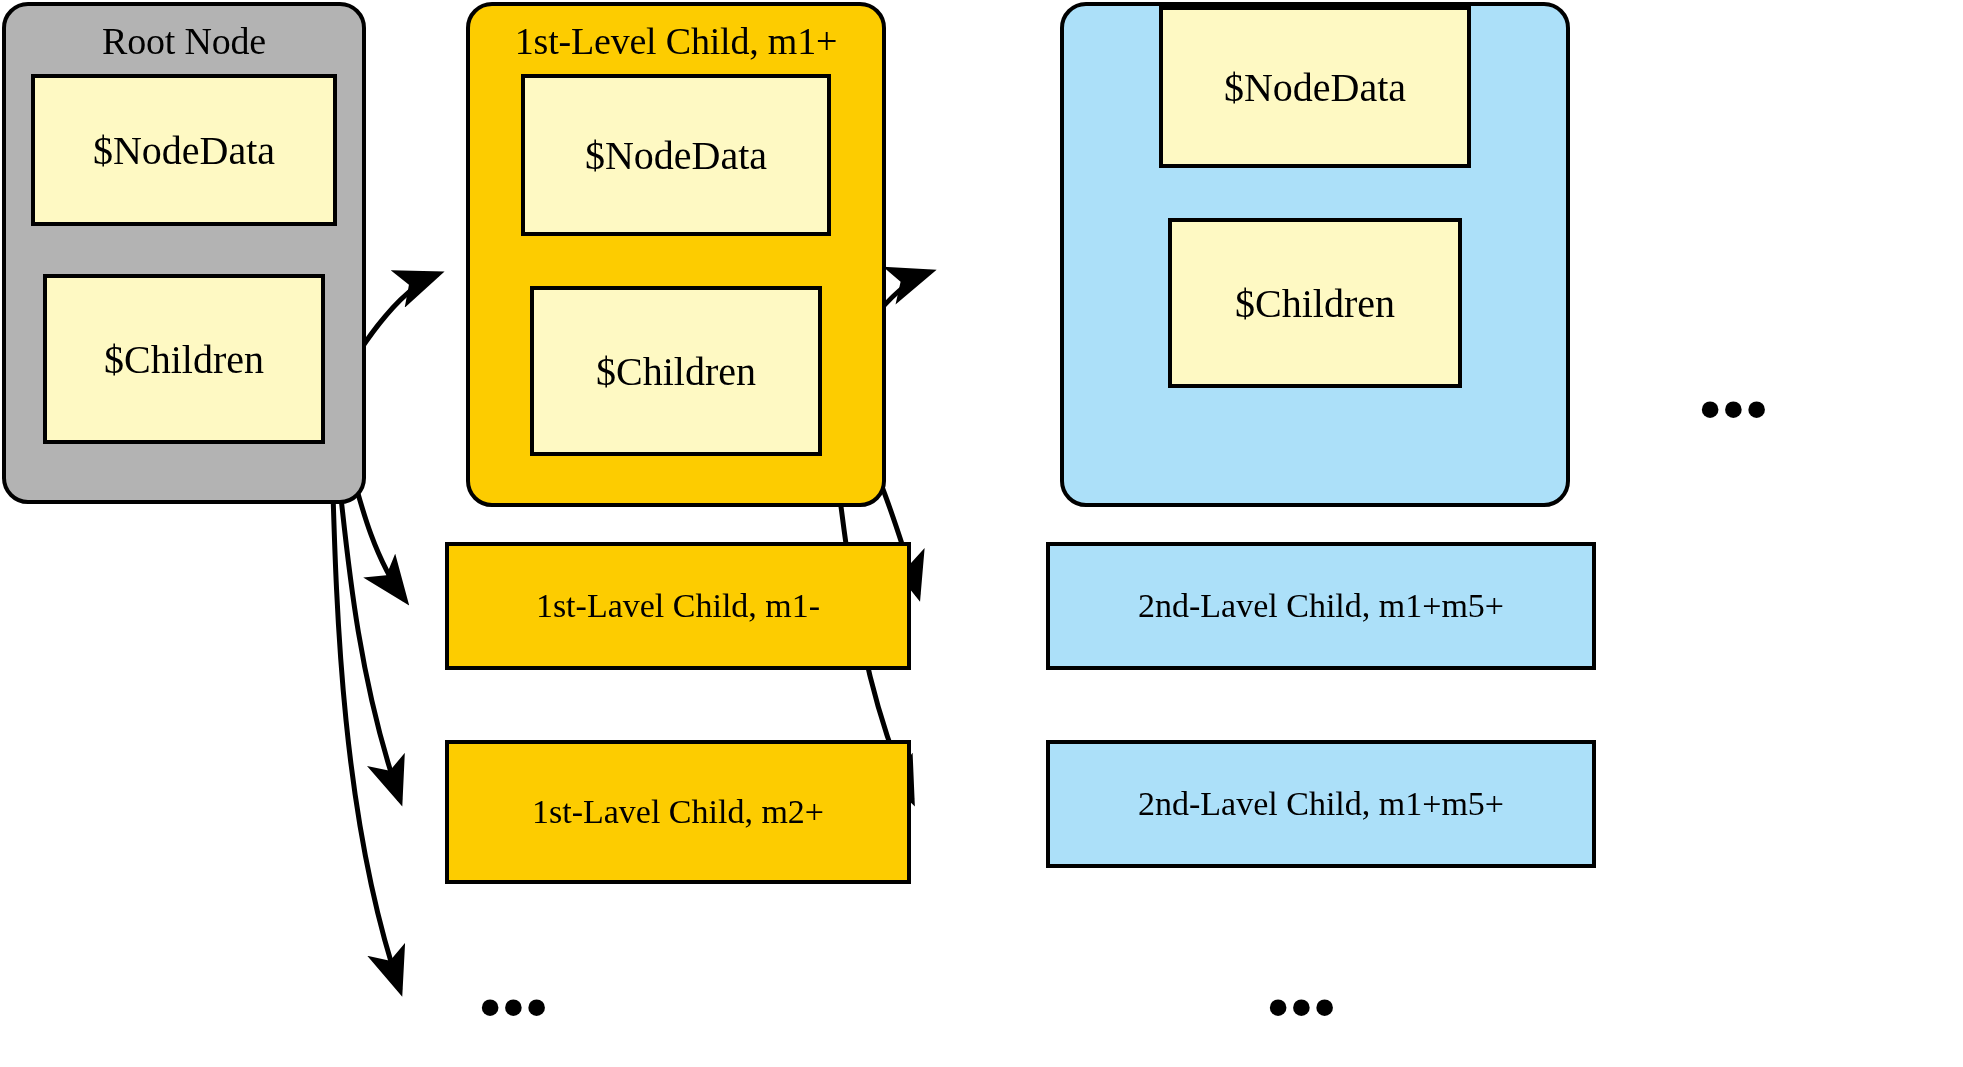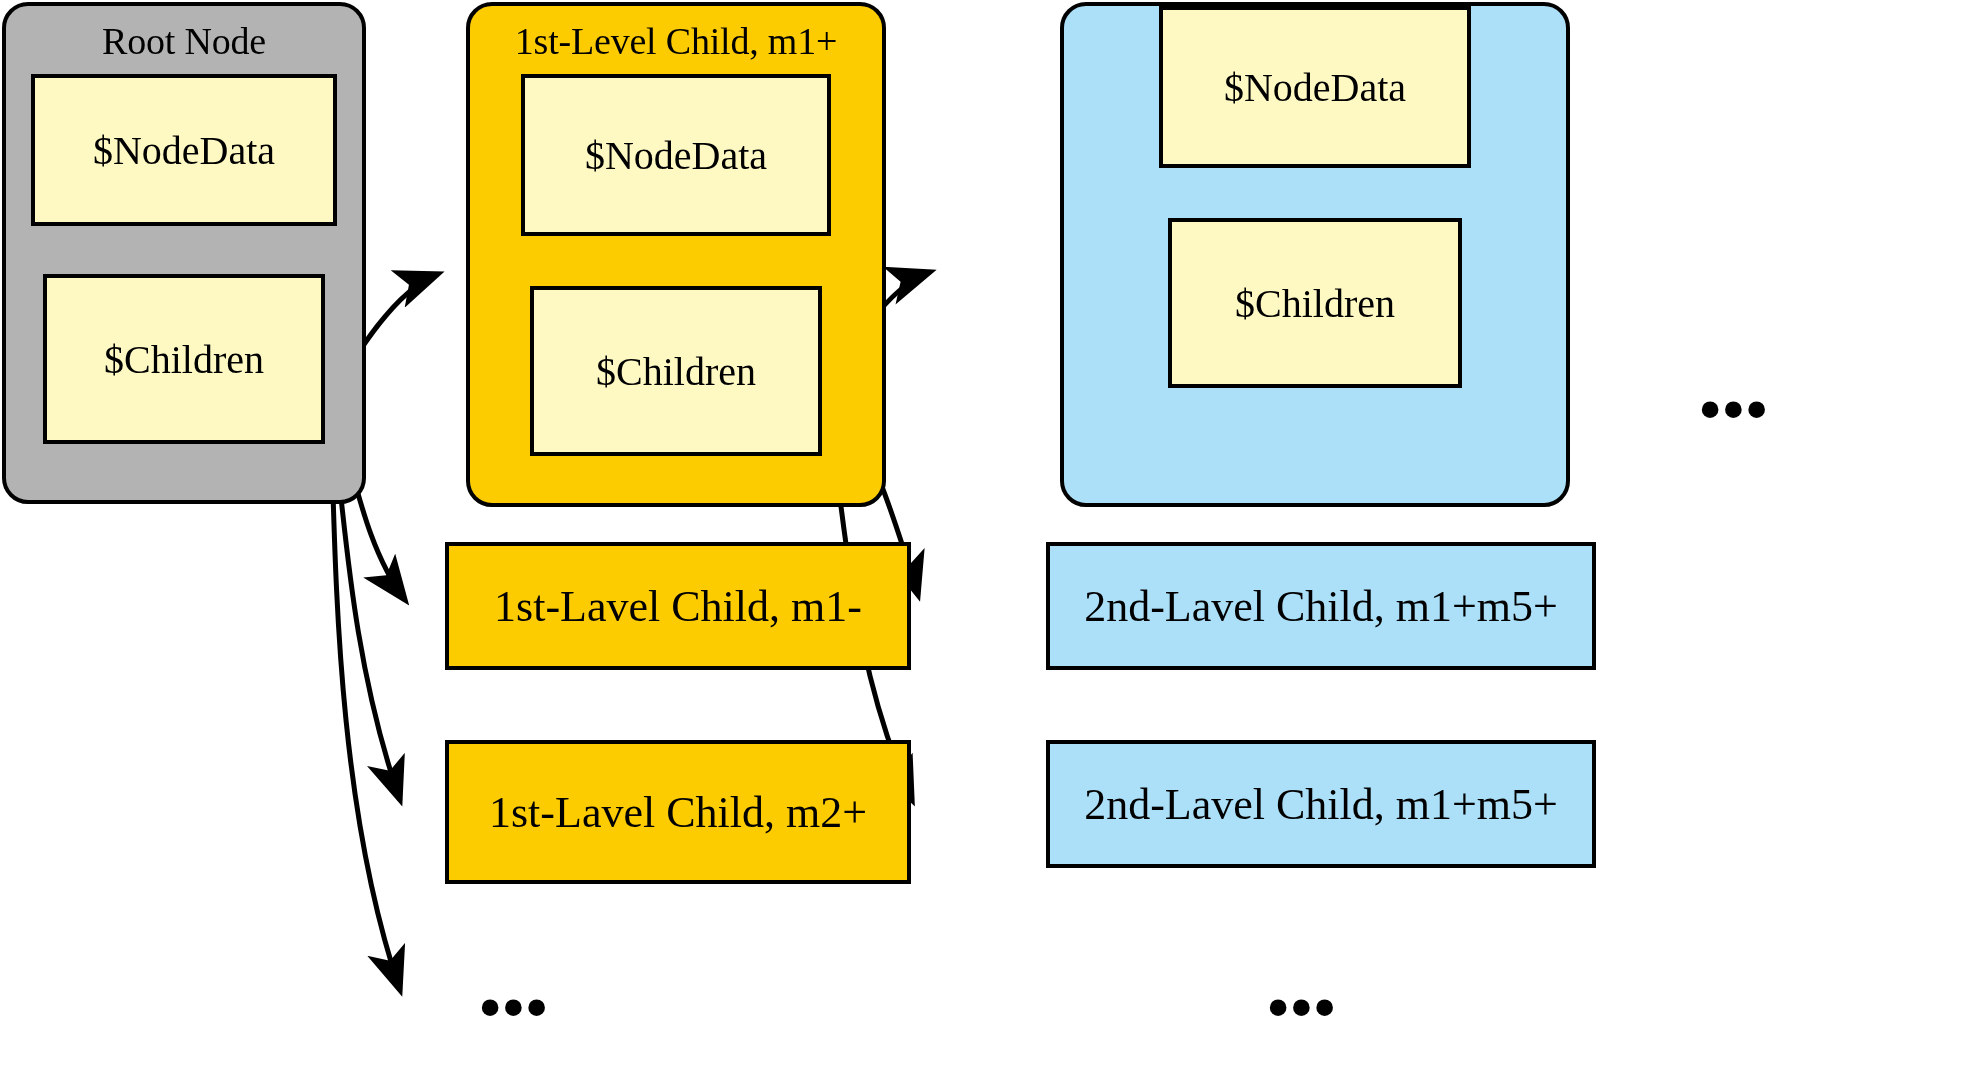--- a/index.html
+++ b/index.html
@@ -59,21 +59,21 @@
   }
 
   
   .leaf-node {
     position: absolute;
     box-sizing: border-box;
     border: 4px solid #000000;
     display: flex;
     align-items: center;
     justify-content: center;
-    font-size: 44px;
+    font-size: 34px;
     white-space: nowrap;
   }
 
   
   .ellipsis {
     position: absolute;
     font-size: 58px;
     font-weight: 700;
     line-height: 1;
     letter-spacing: 3px;

